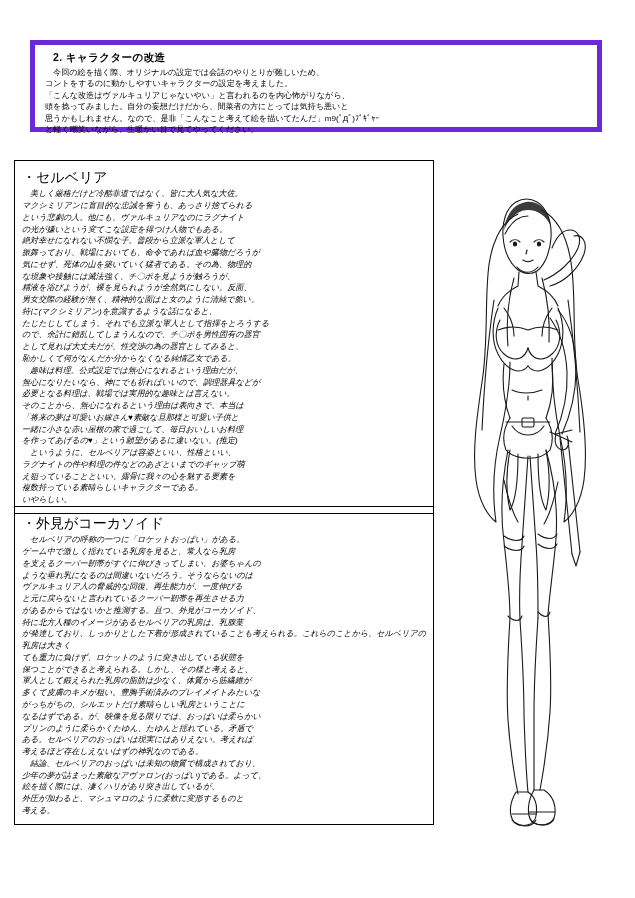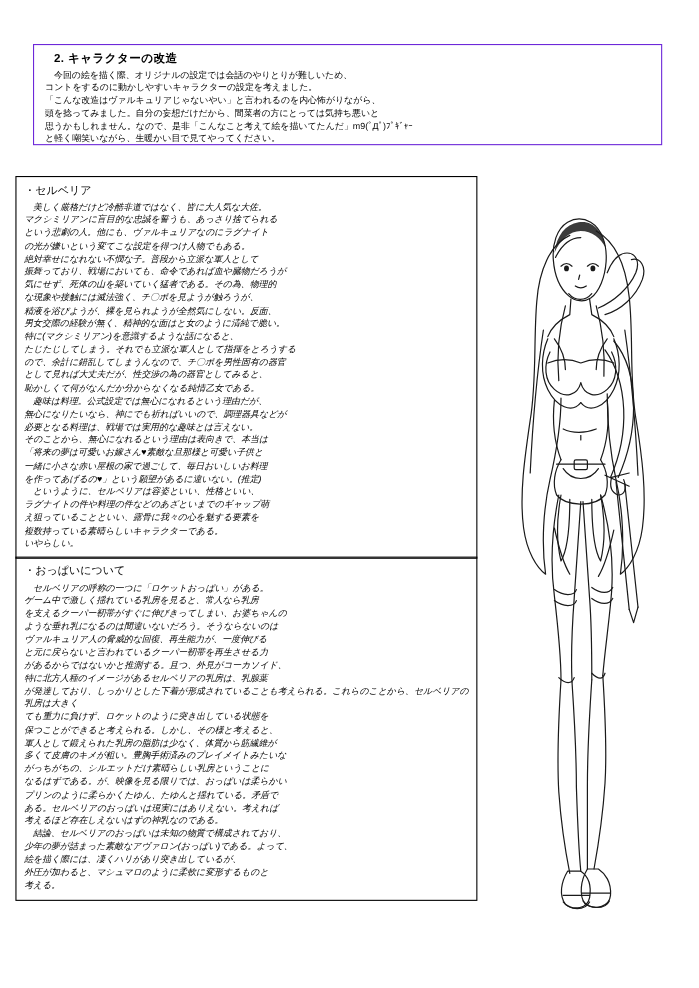--- a/index.html
+++ b/index.html
@@ -22,21 +22,21 @@
     height: 898px;
   }
 
   
   .top-box {
     position: absolute;
     left: 30px;
     top: 40px;
     width: 572px;
     height: 92px;
-    border: 1px solid #6d28d9;
+    border: 5px solid #6d28d9;
     box-sizing: border-box;
     padding: 6px 8px 4px 10px;
   }
   .top-title {
     font-size: 10.5px;
     font-weight: bold;
     letter-spacing: 0.4px;
     margin: 0 0 3px 8px;
     line-height: 1.2;
   }
@@ -54,21 +54,21 @@
     width: 420px;
     border: 1px solid #000;
     box-sizing: border-box;
     padding: 6px 6px 7px 7px;
   }
   .left-box.box2 {
     top: 506px;
     width: 420px;
   }
   .sec-head {
-    font-size: 10px;
+    font-size: 14px;
     line-height: 1.45;
     margin: 0 0 1px 0;
   }
   .sec-body {
     font-size: 8.1px;
     line-height: 1.455;
     white-space: pre-wrap;
     margin: 0;
     font-style: italic;
   }
@@ -123,21 +123,21 @@
 一緒に小さな赤い屋根の家で過ごして、毎日おいしいお料理
 を作ってあげるの♥」という願望があるに違いない。(推定)
 　というように、セルベリアは容姿といい、性格といい、
 ラグナイトの件や料理の件などのあざといまでのギャップ萌
 え狙っていることといい、露骨に我々の心を魅する要素を
 複数持っている素晴らしいキャラクターである。
 いやらしい。</div>
   </div>
 
   <div class="left-box box2">
-    <div class="sec-head">・おっぱいについて</div>
+    <div class="sec-head">・外見がコーカソイド</div>
     <div class="sec-body">　セルベリアの呼称の一つに「ロケットおっぱい」がある。
 ゲーム中で激しく揺れている乳房を見ると、常人なら乳房
 を支えるクーパー靭帯がすぐに伸びきってしまい、お婆ちゃんの
 ような垂れ乳になるのは間違いないだろう。そうならないのは
 ヴァルキュリア人の脅威的な回復、再生能力が、一度伸びる
 と元に戻らないと言われているクーパー靭帯を再生させる力
 があるからではないかと推測する。且つ、外見がコーカソイド、
 特に北方人種のイメージがあるセルベリアの乳房は、乳腺葉
 が発達しており、しっかりとした下着が形成されていることも考えられる。これらのことから、セルベリアの乳房は大きく
 ても重力に負けず、ロケットのように突き出している状態を

